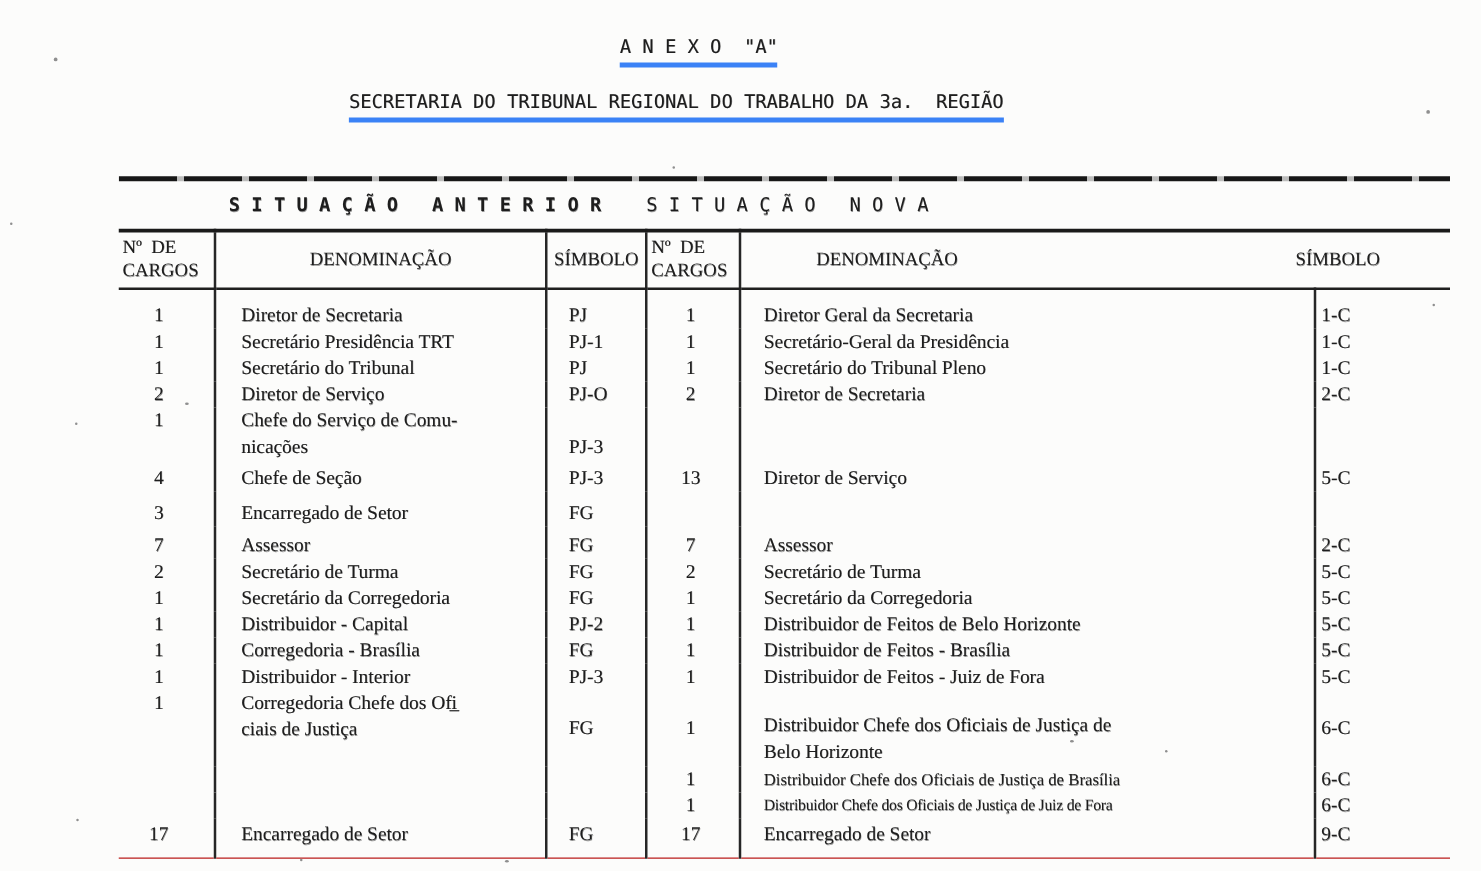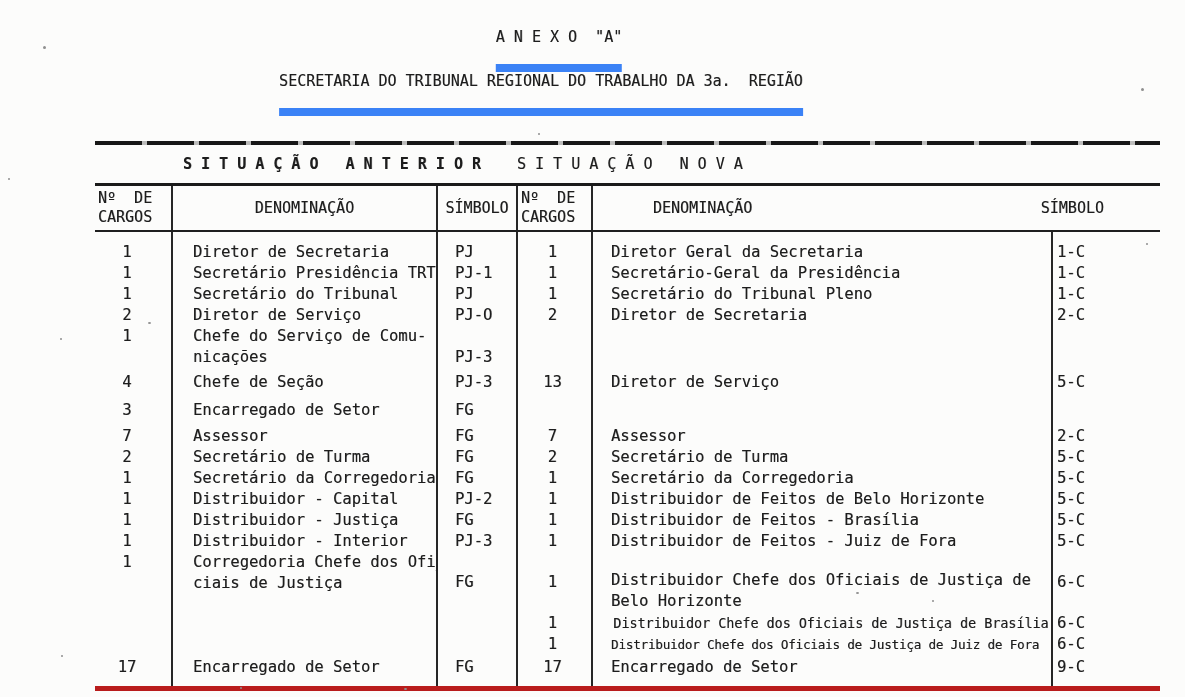--- a/index.html
+++ b/index.html
@@ -5,33 +5,33 @@
   html,body{margin:0;padding:0;background:#e8e8e8;}
   .page{
     position:relative; width:1185px; height:697px; background:#fcfcfb;
     overflow:hidden;
     font-family:"DejaVu Sans Mono","Liberation Mono",monospace;
     color:#1d1d1d;
     text-shadow:0.4px 0.4px 0.5px rgba(25,25,25,0.45);
   }
   .abs{position:absolute;}
   .center{transform:translateX(-50%);}
-  .u{border-bottom:8px solid #3b82f6; padding-bottom:18px;}
+  .u{border-bottom:4px solid #3b82f6; padding-bottom:4px;}
   .doc-title{top:28px; left:559px; font-size:15px; white-space:pre;}
   .doc-sub1{top:72px; left:541px; font-size:15px; white-space:pre;}
   .doc-sub2{top:103px; left:546px; font-size:15px; white-space:pre;}
 
   .table-wrap{position:absolute; left:95px; top:141px; width:1065px;}
   .rule{height:4px; background:repeating-linear-gradient(90deg,#171717 0 47px, rgba(23,23,23,0.28) 47px 52px);}
   .sections{display:flex; height:38px; align-items:center; font-size:15px;}
   .sec-left{width:422px; text-align:center; padding-left:52px; box-sizing:border-box; white-space:pre;font-weight:bold;}
   .sec-right{width:643px; white-space:pre;}
 
   table{border-collapse:collapse; table-layout:fixed; width:1065px;
-        border-top:3px solid #1a1a1a; border-bottom:5px solid #b91c1c;}
+        border-top:3px solid #1a1a1a; border-bottom:1px solid #b91c1c;font-family:Liberation Serif, serif;}
   col.c1{width:77px;} col.c2{width:265px;} col.c3{width:80px;}
   col.c4{width:75px;} col.c5{width:460px;} col.c6{width:108px;}
 
   thead th{
     border-bottom:2px solid #1f1f1f; height:44px; font-weight:normal;
     font-size:15px; vertical-align:middle; line-height:19px; padding:0;
   }
   thead th.hnum{text-align:left; padding-left:3px; white-space:pre;}
   thead th.hdenom, thead th.hsym{text-align:center;}
   .vline{border-right:2px solid #262626;}
@@ -50,21 +50,21 @@
   tbody tr:nth-child(1) td{padding-top:10px;}
   tbody tr:nth-child(5) td.ls{vertical-align:bottom;}
   tbody tr:nth-child(6) td{padding-top:4px;}
   tbody tr:nth-child(7) td{padding-top:7px;}
   tbody tr:nth-child(8) td{padding-top:5px;}
   tbody tr:nth-child(14) td{height:60px;}
   tbody tr:nth-child(14) td.ls,
   tbody tr:nth-child(14) td.rn,
   tbody tr:nth-child(14) td.rs{vertical-align:middle;}
   tbody tr:nth-child(14) td.rd{vertical-align:bottom; padding-bottom:1px;}
-  tbody tr:nth-child(15) td.rd{font-size:13.4px;text-align:center;}
+  tbody tr:nth-child(15) td.rd{font-size:13.4px;}
   tbody tr:nth-child(16) td.rd{font-size:12.6px; letter-spacing:-0.2px;margin-left:44px;}
   tbody tr:nth-child(17) td{padding-top:2px; padding-bottom:8px;}
 
   .noise{position:absolute; border-radius:50%; background:#8f8f8f;}
 </style>
 </head>
 <body>
 
 <div class="page">
 
@@ -200,21 +200,21 @@
       <td class="ln vline">1</td>
       <td class="ld vline">Distribuidor - Capital</td>
       <td class="ls vline">PJ-2</td>
       <td class="rn vline">1</td>
       <td class="rd vline">Distribuidor de Feitos de Belo Horizonte</td>
       <td class="rs">5-C</td>
     </tr>
 
     <tr>
       <td class="ln vline">1</td>
-      <td class="ld vline">Distribuidor - Justiça</td>
+      <td class="ld vline">Corregedoria - Brasília</td>
       <td class="ls vline">FG</td>
       <td class="rn vline">1</td>
       <td class="rd vline">Distribuidor de Feitos - Brasília</td>
       <td class="rs">5-C</td>
     </tr>
 
     <tr>
       <td class="ln vline">1</td>
       <td class="ld vline">Distribuidor - Interior</td>
       <td class="ls vline">PJ-3</td>

